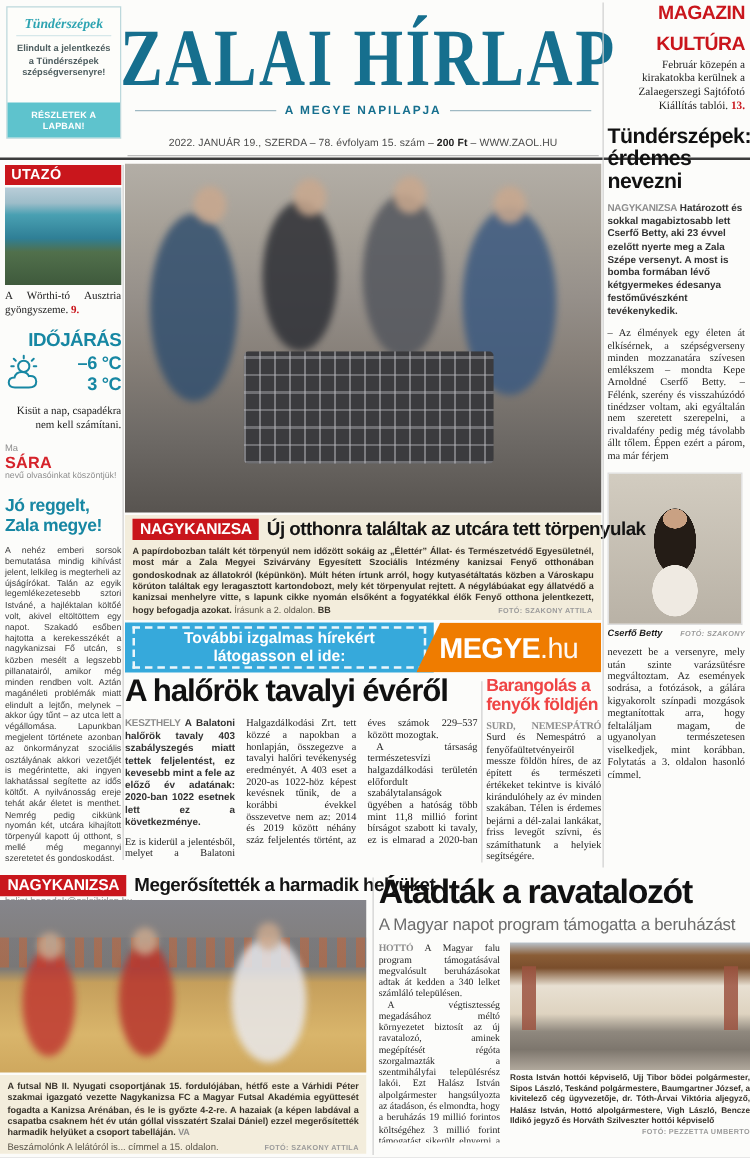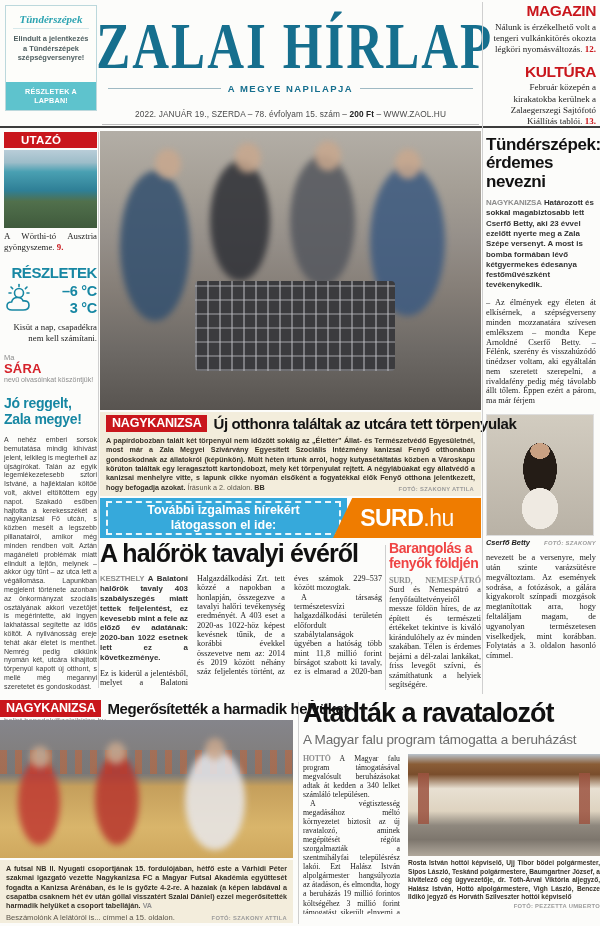--- a/index.html
+++ b/index.html
@@ -44,21 +44,21 @@
   .tsz-photo{width:108px;height:122px;margin-top:6px;border:1px solid #ddd;box-sizing:border-box;
      background:
        radial-gradient(ellipse 16px 13px at 50% 30%,#c9a183 0 60%,rgba(0,0,0,0) 61%),
        radial-gradient(ellipse 30px 34px at 50% 78%,#efeae2 0 60%,rgba(0,0,0,0) 61%),
        radial-gradient(ellipse 27px 42px at 50% 45%,#241c16 0 62%,rgba(0,0,0,0) 63%),
        linear-gradient(180deg,#d2ccc0,#b9b2a6);}
   .tsz-capline{display:flex;justify-content:space-between;align-items:baseline;margin-top:2px;font-style:italic;}
   .tsz-capname{font-size:7.4px;font-weight:bold;}
   
   .left-rail{position:absolute;left:4px;top:132px;width:93px;}
-  .utazo-h{background:#c9161c;color:#fff;font-weight:bold;font-size:11.5px;padding:2px 17px;
+  .utazo-h{background:#c9161c;color:#fff;font-weight:bold;font-size:11.5px;padding:2px 5px;
            letter-spacing:.3px;}
   .lake-photo{height:78px;margin-top:2px;
      background:linear-gradient(180deg,#b9cdd8 0%,#9dbdc9 16%,#49a0b2 28%,#2f7f96 52%,#51704c 66%,#3f5a3c 100%);}
   .lake-cap{font-family:"Liberation Serif",serif;font-size:8.8px;line-height:1.25;margin-top:3px;
             text-align:justify;color:#222;}
   .weather{margin-top:11px;}
   .weather-h{color:#1787a3;font-weight:bold;font-size:15px;text-align:right;letter-spacing:-0.4px;}
   .weather-row{display:flex;align-items:flex-start;margin-top:2px;}
   .weather-icon{width:38px;flex:0 0 38px;}
   .temps{flex:1;text-align:right;}
@@ -170,22 +170,20 @@
       <span>2022. JANUÁR 19., SZERDA – 78. évfolyam 15. szám –</span>
       <b>200 Ft</b>
       <span>– WWW.ZAOL.HU</span>
     </div>
   </div>
   <div class="hrule"></div>
 
   <div class="right-rail">
     <div class="sec">
       <div class="sec-h">MAGAZIN</div>
-      <div class="sec-t"><span>Nálunk is érzékelhető volt a tengeri vulkánkitörés okozta légköri nyomásváltozás.</span>
-        <span class="pagenum">12.</span></div>
     </div>
     <div class="sec">
       <div class="sec-h">KULTÚRA</div>
       <div class="sec-t"><span>Február közepén a kirakatokba kerülnek a Zalaegerszegi Sajtófotó Kiállítás tablói.</span>
         <span class="pagenum">13.</span></div>
     </div>
     <div class="tsz">
       <div class="tsz-h">Tündérszépek: érdemes nevezni</div>
       <p class="tsz-lead"><span class="loc">NAGYKANIZSA</span> <span>Határozott és sokkal magabiztosabb lett Cserfő Betty, aki 23 évvel ezelőtt nyerte meg a Zala Szépe versenyt. A most is bomba formában lévő kétgyermekes édesanya festőművészként tevékenykedik.</span></p>
       <p class="tsz-body">– Az élmények egy életen át elkísérnek, a szépségverseny minden mozzanatára szívesen emlékszem – mondta Kepe Arnoldné Cserfő Betty. – Félénk, szerény és visszahúzódó tinédzser voltam, aki egyáltalán nem szeretett szerepelni, a rivaldafény pedig még távolabb állt tőlem. Éppen ezért a párom, ma már férjem</p>
@@ -198,21 +196,21 @@
     </div>
   </div>
 
   <div class="left-rail">
     <div class="utazo-h">UTAZÓ</div>
     <div class="lake-photo"></div>
     <div class="lake-cap"><span>A Wörthi-tó Ausztria gyöngyszeme.</span>
       <span class="pagenum">9.</span></div>
 
     <div class="weather">
-      <div class="weather-h">RÉSZLETEK</div>
+      <div class="weather-h">IDŐJÁRÁS</div>
       <div class="weather-row">
         <span class="weather-icon">
           <svg width="38" height="32" viewBox="0 0 38 32">
             <g stroke="#1787a3" stroke-width="1.6" fill="none" stroke-linecap="round">
               <circle cx="15" cy="10" r="4.5"></circle>
               <line x1="15" y1="1.5" x2="15" y2="3.5"></line>
                 <line x1="7" y1="4" x2="8.6" y2="5.6"></line>
               <line x1="23" y1="4" x2="21.4" y2="5.6"></line>
                 <line x1="5" y1="10" x2="7" y2="10"></line>
               <line x1="23" y1="10" x2="25" y2="10"></line>
@@ -267,21 +265,21 @@
       <b>BB</b>
     </div>
     <div class="credit lead-credit">FOTÓ: SZAKONY ATTILA</div>
   </div>
 
   <div class="zaol">
     <div class="zaol-left">
       <div class="zaol-text">További izgalmas hírekért látogasson el ide:</div>
     </div>
     <div class="zaol-right">
-      <div class="zaol-brand"><b>SURD</b><span>.hu</span></div>
+      <div class="zaol-brand"><b>MEGYE</b><span>.hu</span></div>
     </div>
   </div>
 
   <div class="halorok">
     <div class="art-h1">A halőrök tavalyi évéről</div>
     <div class="halorok-cols">
       <p class="lead-par first"><span class="loc">KESZTHELY</span> <span>A Balatoni halőrök tavaly 403 szabályszegés miatt tettek feljelentést, ez kevesebb mint a fele az előző év adatának: 2020-ban 1022 esetnek lett ez a következménye.</span></p>
       <p class="first">Ez is kiderül a jelentésből, melyet a Balatoni Halgazdálkodási Zrt. tett közzé a napokban a honlapján, összegezve a tavalyi halőri tevékenység eredményét. A 403 eset a 2020-as 1022-höz képest kevésnek tűnik, de a korábbi évekkel összevetve nem az: 2014 és 2019 között néhány száz feljelentés történt, az éves számok 229–537 között mozogtak.</p>
       <p>A társaság természetesvízi halgazdálkodási területén előfordult szabálytalanságok ügyében a hatóság több mint 11,8 millió forint bírságot szabott ki tavaly, ez is elmarad a 2020-ban kirótt, 19 millió forintot meghaladó összegtől.</p>
 
@@ -314,21 +312,21 @@
       </div>
       <div class="futsal-more">
         <span>Beszámolónk A lelátóról is... címmel a 15. oldalon.</span>
         <span class="credit">FOTÓ: SZAKONY ATTILA</span>
       </div>
     </div>
   </div>
 
   <div class="ravatalozo">
     <div class="rav-h">Átadták a ravatalozót</div>
-    <div class="rav-sub">A Magyar falu program támogatta a beruházást</div>
+    <div class="rav-sub">A Magyar napot program támogatta a beruházást</div>
     <div class="rav-row">
       <div class="rav-body">
         <p><span class="loc">HOTTÓ</span> <span>A Magyar falu program támogatásával megvalósult beruházásokat adtak át kedden a 340 lelket számláló településen.</span></p>
         <p>A végtisztesség megadásához méltó környezetet biztosít az új ravatalozó, aminek megépítését régóta szorgalmazták a szentmihályfai településrész lakói. Ezt Halász István alpolgármester hangsúlyozta az átadáson, és elmondta, hogy a beruházás 19 millió forintos költségéhez 3 millió forint támogatást sikerült elnyerni a Magyar falu programból. Császár János tervei alapján a Baumgartner József vezette Rapi-Ép Bt. építette meg a kor igényeinek megfelelő ravatalozót. Folytatás: 2. oldal.</p>
       </div>
       <div class="rav-right">
         <div class="rav-photo"></div>
         <div class="rav-cap">Rosta István hottói képviselő, Ujj Tibor bödei polgármester, Sipos László, Teskánd polgármestere, Baumgartner József, a kivitelező cég ügyvezetője, dr. Tóth-Árvai Viktória aljegyző, Halász István, Hottó alpolgármestere, Vigh László, Bencze Ildikó jegyző és Horváth Szilveszter hottói képviselő</div>
         <div class="credit rav-credit">FOTÓ: PEZZETTA UMBERTO</div>
       </div>

